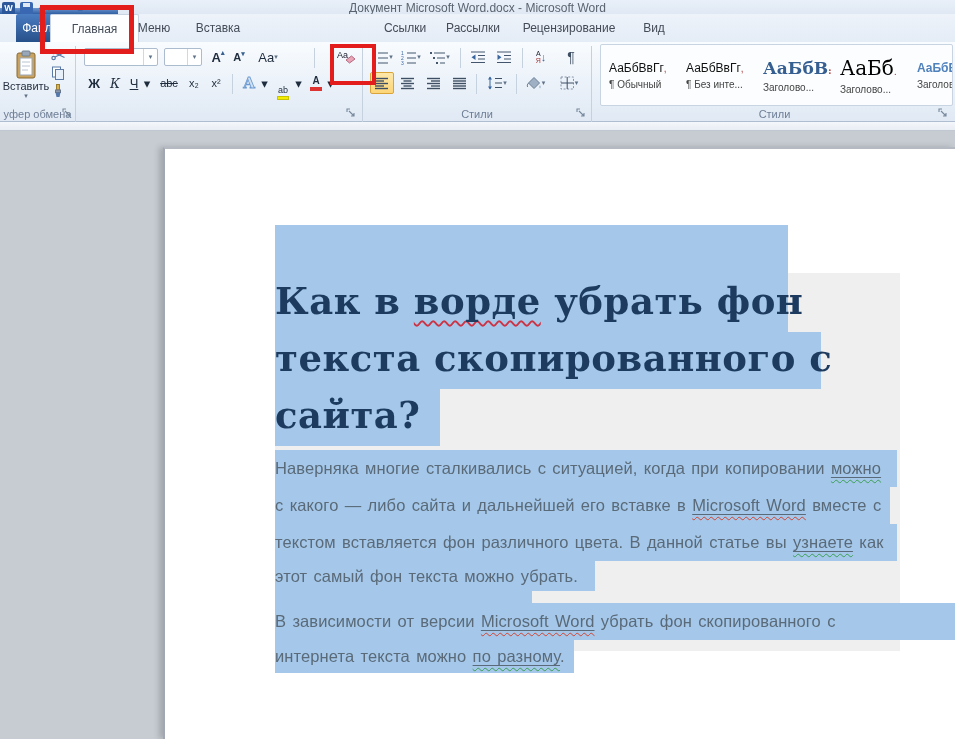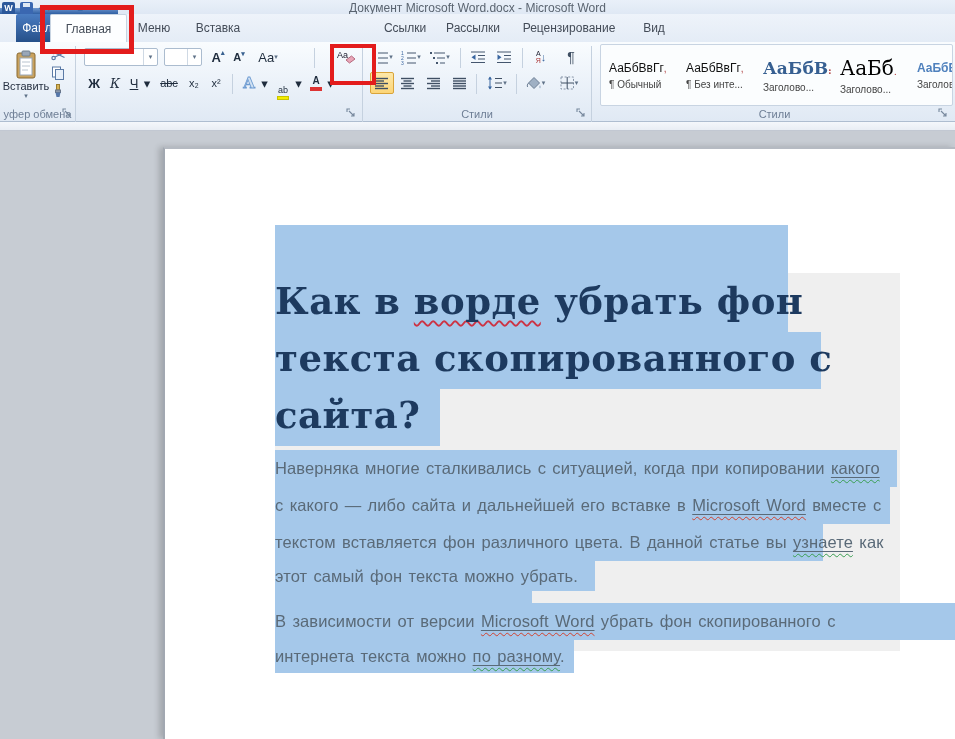--- a/index.html
+++ b/index.html
@@ -18,21 +18,21 @@
   .q-save{background:#3a67b1;border-radius:2px;position:relative;}
   .q-save:before{content:"";position:absolute;left:3px;top:1px;width:7px;height:4px;background:#dfe8f4;}
   
   .tabrow{position:absolute;left:0;top:14px;width:955px;height:28px;
           background:linear-gradient(#eef3fa,#e4ecf6);}
   .tab{position:absolute;top:0;height:28px;line-height:28px;text-align:center;
        font-size:12px;color:#444c58;}
   .tab-file{background:linear-gradient(#4a7cc2,#265089);color:#fff;border-radius:2px 2px 0 0;margin-left:16px;}
   .tab-active{background:#fdfeff;border:1px solid #c8d4e2;border-bottom:none;border-radius:2px 2px 0 0;
               box-sizing:border-box;}
-  .t0{left:0;width:42px;} .t1{left:50px;width:77px;} .t2{left:126px;width:56px;}
+  .t0{left:0;width:42px;} .t1{left:50px;width:89px;} .t2{left:126px;width:56px;}
   .t3{left:188px;width:60px;} .t4{left:252px;width:116px;} .t5{left:378px;width:54px;}
   .t6{left:440px;width:66px;} .t7{left:514px;width:110px;} .t8{left:632px;width:44px;}
   
   .redbox{position:absolute;border:5px solid #e31c1c;z-index:60;background:transparent;}
   .rb1{left:40px;top:5px;width:84px;height:39px;}
   .rb2{left:330px;top:44px;width:38px;height:33px;border-width:4px;}
   
   .ribbon{position:absolute;left:0;top:42px;width:955px;height:80px;
           background:linear-gradient(#f9fcfe,#edf3fa 45%,#e0e9f4);border-bottom:1px solid #aebdd0;box-sizing:border-box;}
   .ribbon-strip{position:absolute;left:0;top:122px;width:955px;height:9px;
@@ -388,20 +388,20 @@
 <div class="redbox rb2"></div>
 
 <div class="docarea"></div>
 <div class="page"></div>
 <div class="site-bg" style="left: 275px; top: 273px; width: 625px; height: 378px;"></div>
 <div id="doc-content">
     <div class="dl dl-s" style="top: 225px; height: 50px; width: 513px; line-height: 50px;"></div>
     <div class="dl dl-h" style="top: 275px; height: 57px; width: 513px; line-height: 53px;"><span>Как в </span><span class="wav-rh">ворде</span><span> убрать фон</span></div>
     <div class="dl dl-h" style="top: 332px; height: 57px; width: 546px; line-height: 53px;"><span>текста скопированного с</span></div>
     <div class="dl dl-h" style="top: 389px; height: 57px; width: 165px; line-height: 53px;"><span>сайта?</span></div>
-    <div class="dl dl-b" style="top: 450px; height: 37px; width: 622px; line-height: 37px;"><span>Наверняка  многие сталкивались с ситуацией, когда при копировании </span><span class="lnk"><span class="wav-g">какого</span></span></div>
+    <div class="dl dl-b" style="top: 450px; height: 37px; width: 622px; line-height: 37px;"><span>Наверняка  многие сталкивались с ситуацией, когда при копировании </span><span class="lnk"><span class="wav-g">можно</span></span></div>
     <div class="dl dl-b" style="top: 487px; height: 37px; width: 615px; line-height: 37px;"><span>с какого  — либо сайта и дальнейшей его вставке в </span><span class="lnk"><span class="wav-r">Microsoft Word</span></span><span> вместе с</span></div>
-    <div class="dl dl-b" style="top: 524px; height: 37px; width: 548px; line-height: 37px;"><span>текстом вставляется фон различного цвета. В данной статье вы </span><span class="lnk"><span class="wav-g">узнаете</span></span><span> как</span></div>
+    <div class="dl dl-b" style="top: 524px; height: 37px; width: 622px; line-height: 37px;"><span>текстом вставляется фон различного цвета. В данной статье вы </span><span class="lnk"><span class="wav-g">узнаете</span></span><span> как</span></div>
     <div class="dl dl-b" style="top: 561px; height: 30px; width: 320px; line-height: 30px;"><span>этот самый фон текста можно убрать.</span></div>
     <div class="dl dl-s" style="top: 591px; height: 12px; width: 257px; line-height: 12px;"></div>
     <div class="dl dl-b" style="top: 603px; height: 37px; width: 711px; line-height: 37px;"><span>В зависимости от версии </span><span class="lnk"><span class="wav-r">Microsoft Word</span></span><span> убрать фон скопированного  с</span></div>
     <div class="dl dl-b" style="top: 640px; height: 33px; width: 299px; line-height: 33px;"><span>интернета  текста можно </span><span class="lnk"><span class="wav-g">по разному</span></span><span>.</span></div>
   </div>
 
 </body></html>

